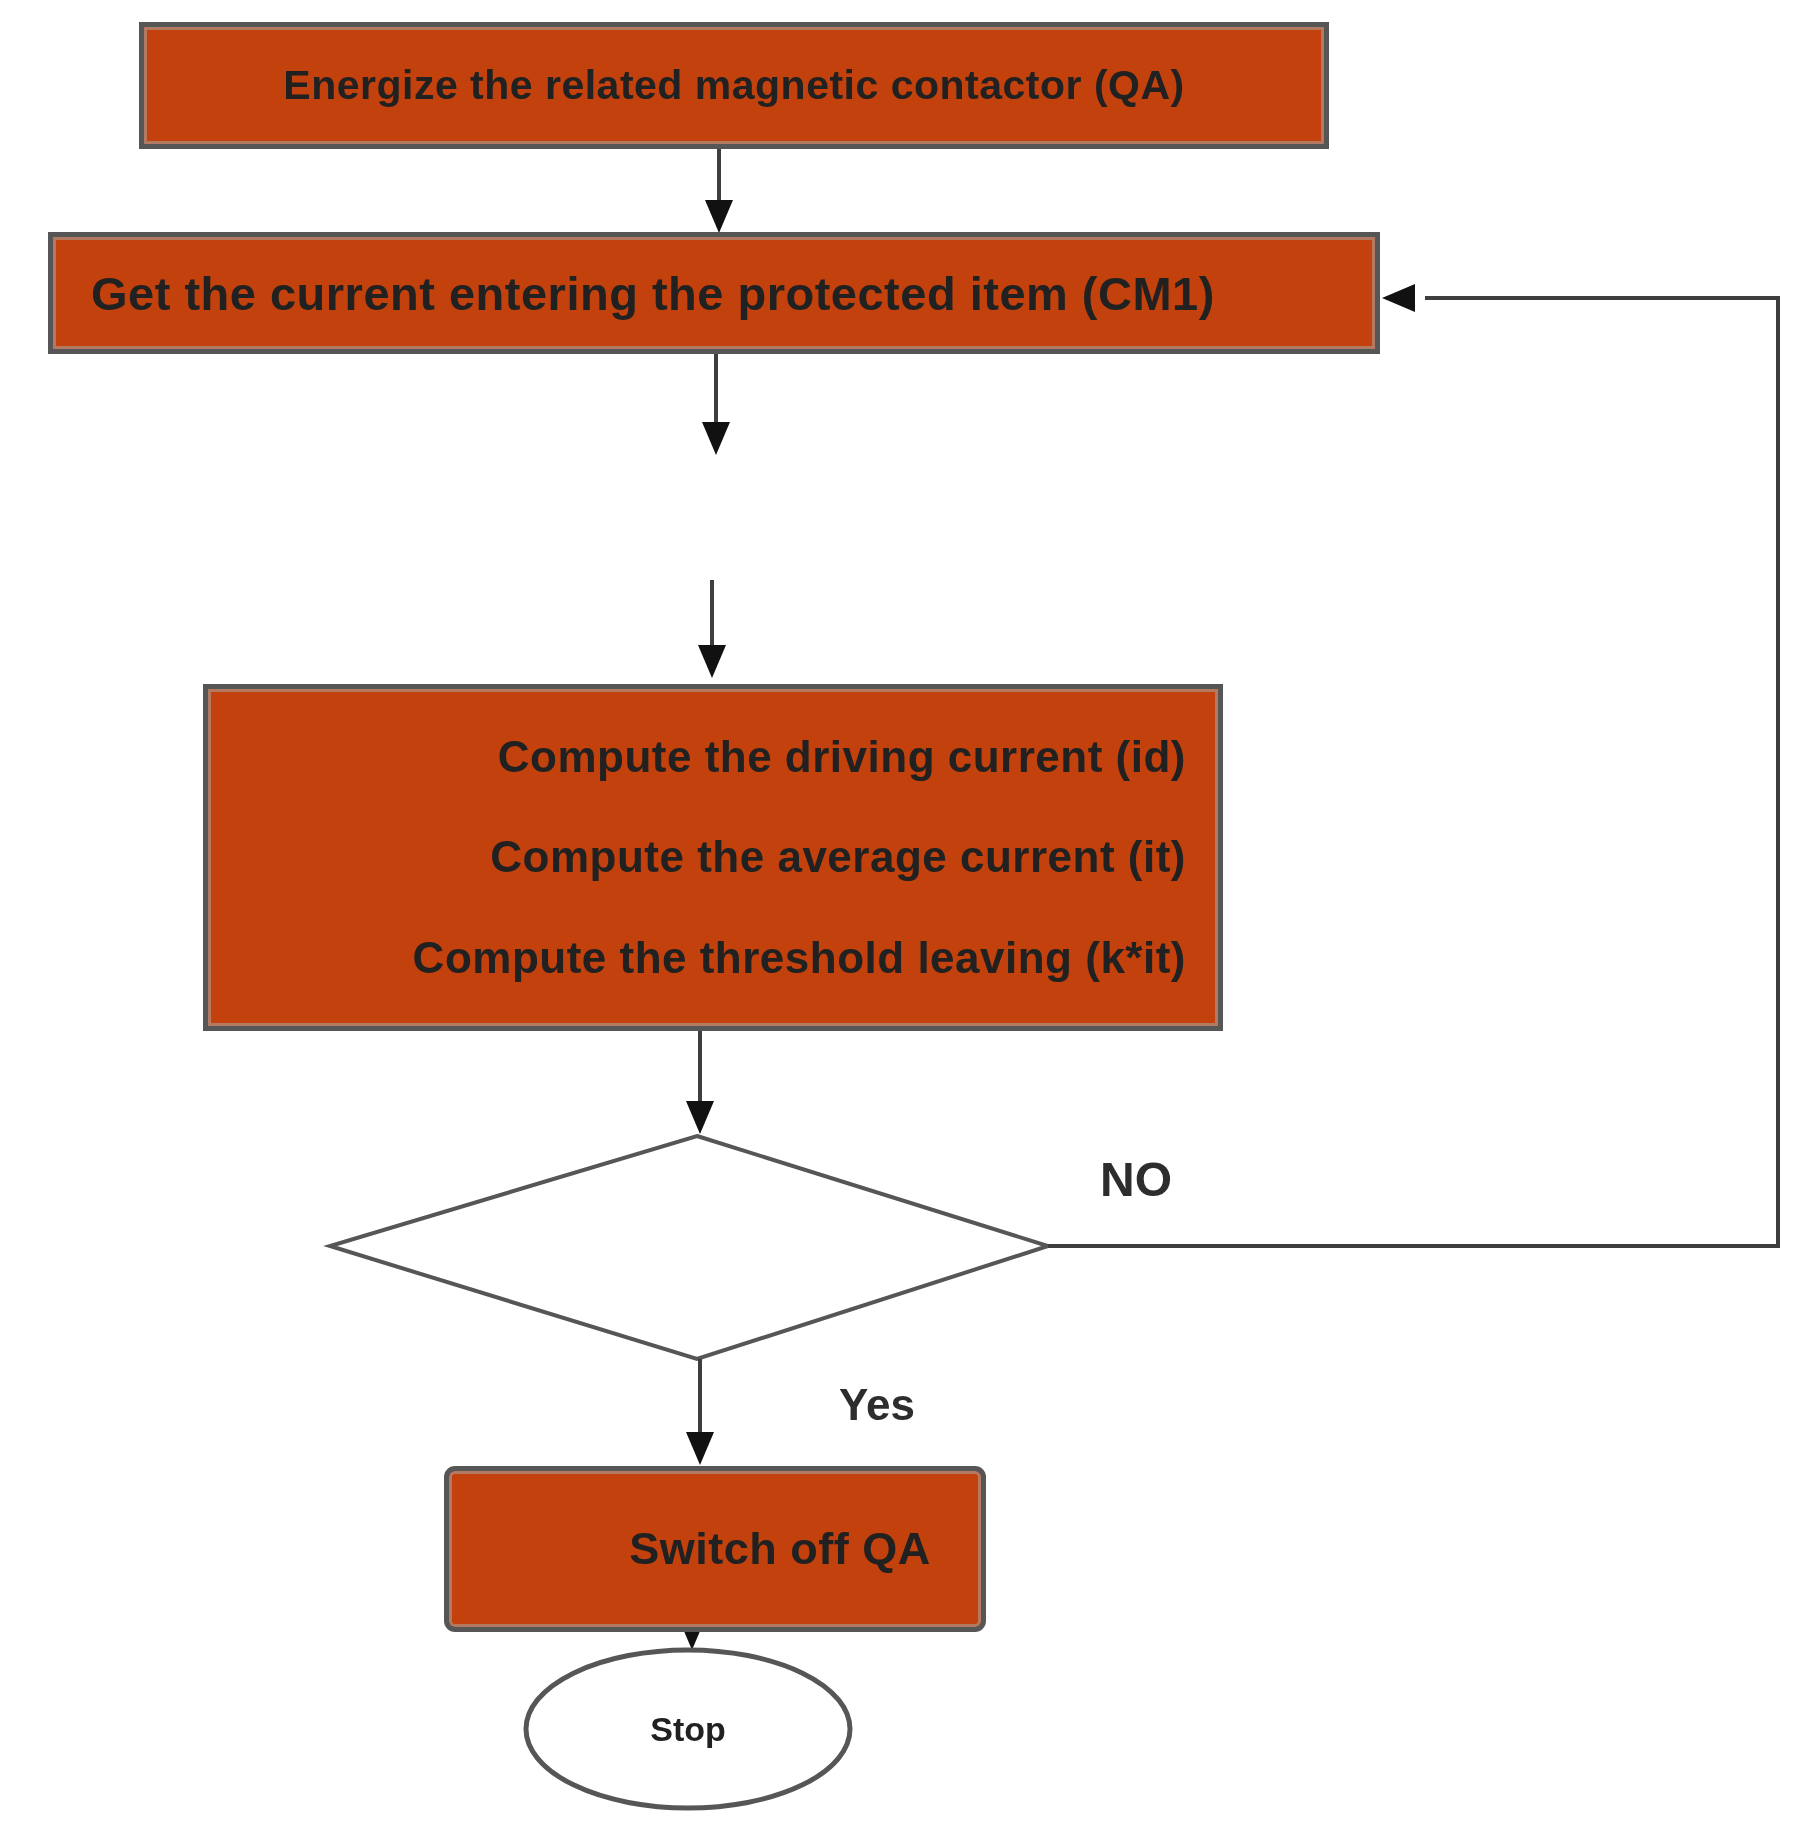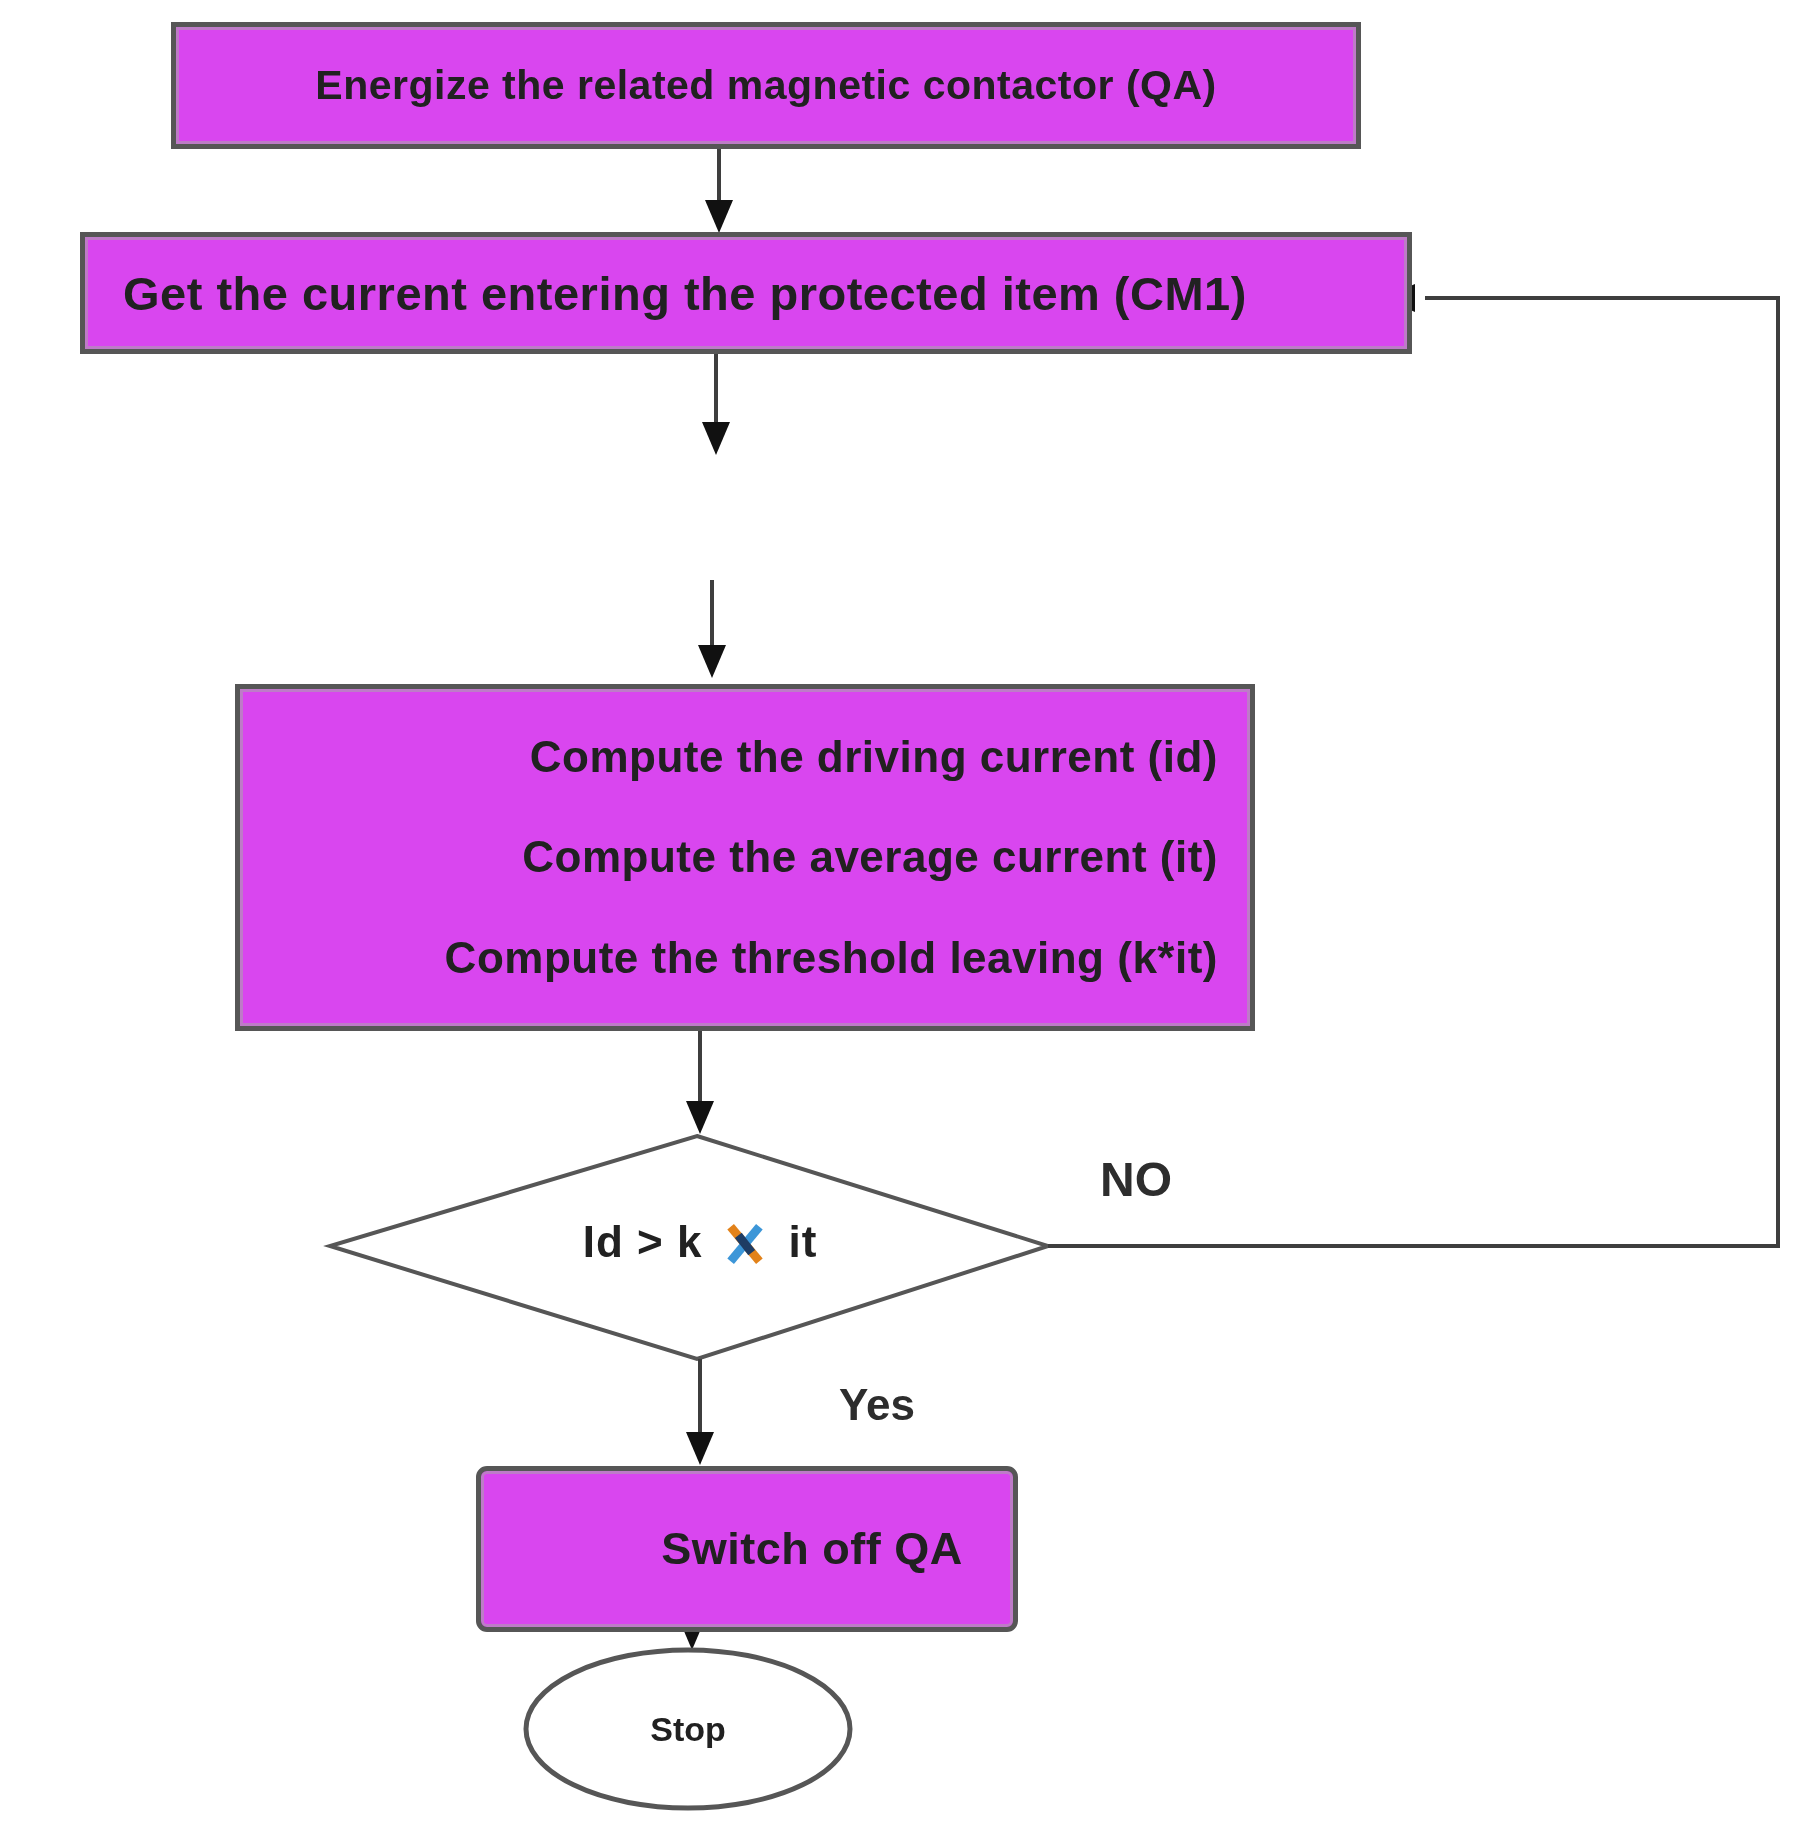--- a/index.html
+++ b/index.html
@@ -20,28 +20,27 @@
   .edge {
     stroke: #3e3e3e;
     stroke-width: 4;
     fill: none;
   }
   .arrowhead { fill: #111111; stroke: none; }
   .node {
     position: absolute;
     box-sizing: border-box;
     border: 5px solid #565656;
-    background: #d946ef;
+    background: #c2410c;
     box-shadow: inset 0 0 0 3px rgba(168,168,168,0.55);
     display: flex;
     align-items: center;
     font-weight: 600;
     letter-spacing: 0.5px;
     white-space: nowrap;
-    margin-left: 32px;
   }
   #node-energize {
     left: 139px; top: 22px; width: 1190px; height: 127px;
     justify-content: center;
     font-size: 41px;
   }
   #node-get-entering {
     left: 48px; top: 232px; width: 1332px; height: 122px;
     padding-left: 38px;
     font-size: 47px;
@@ -137,31 +136,20 @@
     <span>Get the current entering the protected item (CM1)</span>
   </div>
 
 
   <div class="node" id="node-compute">
     <span>Compute the driving current (id)</span>
     <span>Compute the average current (it)</span>
     <span>Compute the threshold leaving (k*it)</span>
   </div>
 
-  <div id="decision-label">
-    <span>Id &gt; k</span>
-    <span class="x-icon">
-      <svg width="46" height="46" viewBox="0 0 48 48" xmlns="http://www.w3.org/2000/svg">
-        <line x1="9" y1="6" x2="39" y2="42" stroke-width="9" stroke-linecap="butt" stroke="#E2821A"></line>
-        <line x1="39" y1="6" x2="9" y2="42" stroke-width="9" stroke-linecap="butt" stroke="#3C96D8"></line>
-        <line x1="17" y1="15" x2="31" y2="33" stroke-width="9" stroke="#1E3C64"></line>
-      </svg>
-    </span>
-    <span>it</span>
-  </div>
 
   <div class="float-label" id="label-no">NO</div>
   <div class="float-label" id="label-yes">Yes</div>
 
   <div class="node" id="node-switch-off">
     <span>Switch off QA</span>
   </div>
 
   <div id="stop-label">
     <span>Stop</span>

